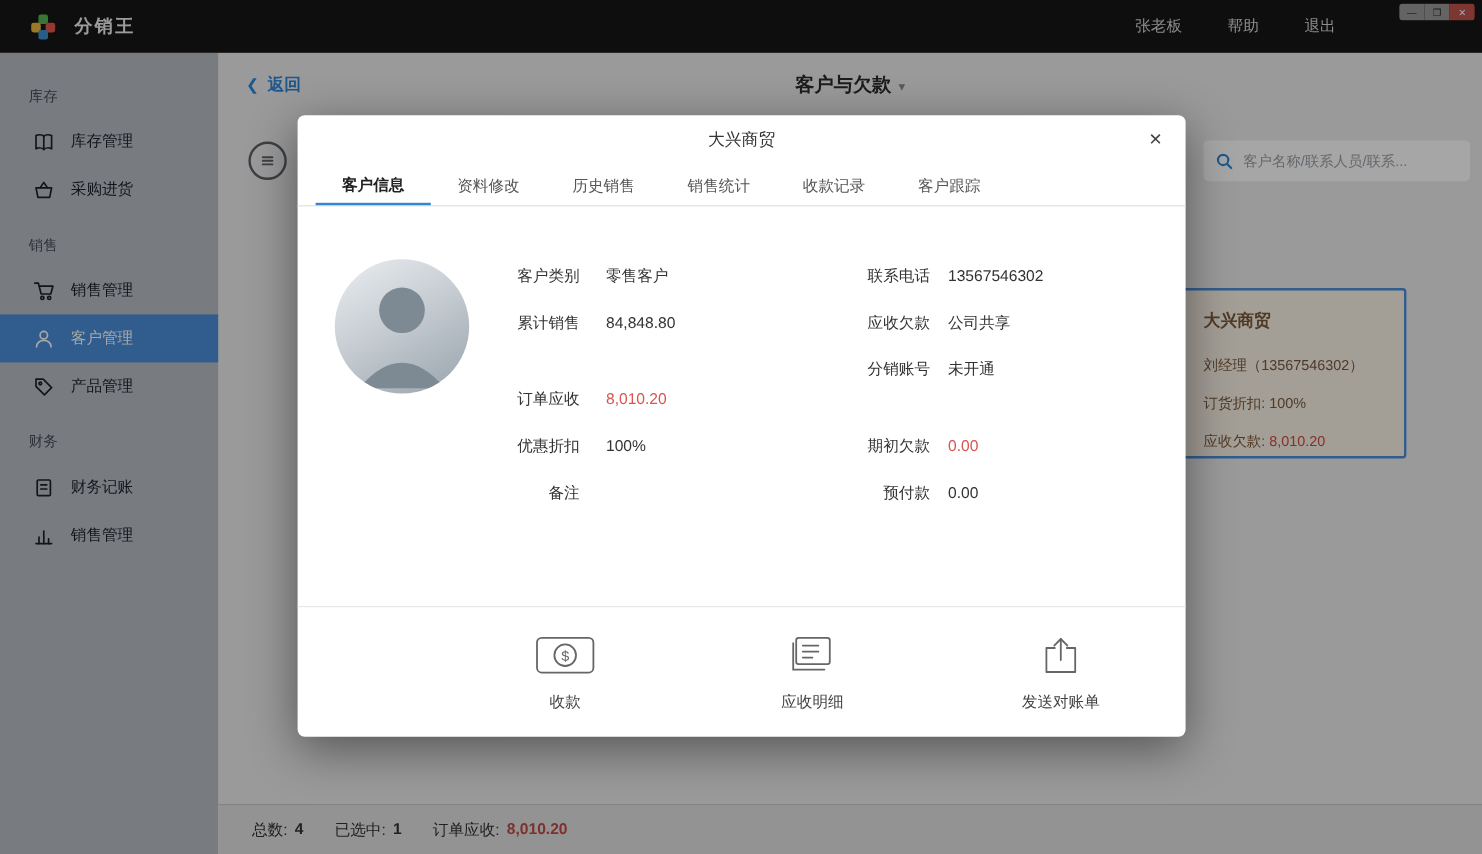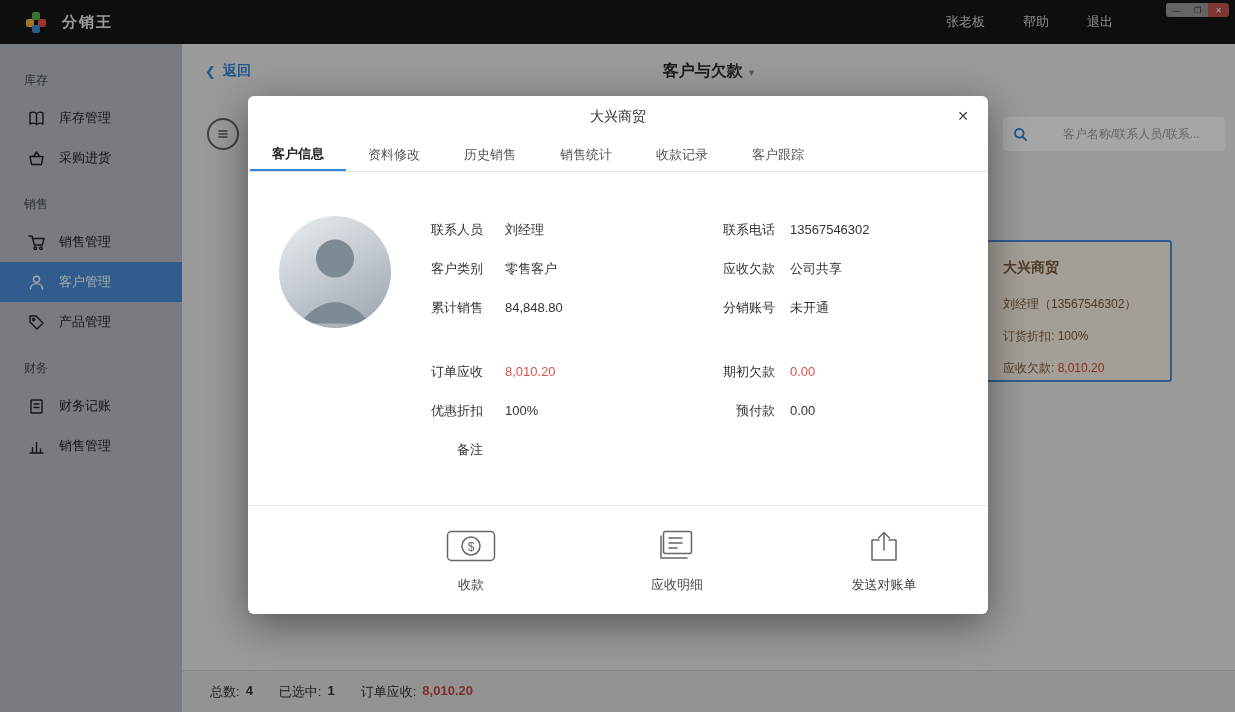--- a/index.html
+++ b/index.html
@@ -27,41 +27,41 @@
   .side-item.active { background:#4a90d9; color:#fff; }
 
   
   .content { position:absolute; top:44px; left:182px; right:0; bottom:0; background:#ededed; }
   .back-link { position:absolute; left:23px; top:18px; color:#2f87d8; font-size:14px; cursor:pointer; display:flex; align-items:center; gap:7px; font-weight:bold; }
   .back-chevron { font-size:13px; }
   .page-title-wrap { position:absolute; left:0; right:0; top:17px; text-align:center; font-size:16px; color:#2b2b2b; font-weight:bold; }
   .title-caret { font-size:11px; color:#8a8a8a; margin-left:6px; font-weight:normal; cursor:pointer; }
   .menu-btn { position:absolute; left:25px; top:74px; width:32px; height:32px; border:2px solid #5c6167; border-radius:50%; display:flex; align-items:center; justify-content:center; cursor:pointer; }
   .search-box { position:absolute; right:10px; top:73px; width:222px; height:34px; background:#fff; border-radius:4px; display:flex; align-items:center; padding:0 10px; gap:8px; }
-  .search-box input { border:none; outline:none; flex:1; min-width:0; font-size:12px; color:#555; background:transparent; font-family:inherit;margin-left:27px; }
+  .search-box input { border:none; outline:none; flex:1; min-width:0; font-size:12px; color:#555; background:transparent; font-family:inherit; }
   .search-box input::placeholder { color:#9aa0a6; }
 
   
   .customer-card { position:absolute; left:803px; top:196px; width:187px; height:142px; background:#faf3e6; border:2px solid #4a90d9; border-radius:3px; padding:17px 16px; cursor:pointer; }
   .cc-name { font-size:14px; font-weight:bold; color:#7a5a3d; margin-bottom:17px; }
   .cc-line { font-size:12px; color:#7a5a3d; line-height:21px; white-space:nowrap;margin-top:11px; }
   .cc-red { color:#cf4b42; }
 
   
   .statusbar { position:absolute; left:0; right:0; bottom:0; height:42px; background:#e2e2e2; border-top:1px solid #cbcbcb; display:flex; align-items:center; padding-left:28px; gap:8px; font-size:13px; color:#333; }
   .statusbar .sb-group { display:flex; gap:6px; margin-right:18px; }
   .sb-val { font-weight:bold; }
   .sb-red { color:#c14b45; font-weight:bold; }
 
   
   .overlay { position:absolute; inset:0; background:rgba(0,0,0,0.35); z-index:50; }
   .modal { position:absolute; left:248px; top:96px; width:740px; height:518px; background:#fff; border-radius:6px; box-shadow:0 10px 40px rgba(0,0,0,0.45); z-index:100; }
   .modal-header { height:42px; position:relative; display:flex; align-items:center; justify-content:center; font-size:14px; color:#333; }
   .modal-close { position:absolute; right:15px; top:10px; font-size:14px; color:#444; cursor:pointer; width:20px; height:20px; display:flex; align-items:center; justify-content:center; }
-  .modal-tabs { height:34px; display:flex; border-bottom:1px solid #e2e2e2; padding-left:2px; }
+  .modal-tabs { height:34px; display:flex; border-bottom:1px solid #e2e2e2; padding-left:15px; }
   .tab { padding:0 22px; font-size:13px; color:#555; display:flex; align-items:center; cursor:pointer; }
   .tab.active { color:#222; font-weight:bold; border-bottom:2px solid #2f87d8; }
   .modal-body { position:relative; height:333px; }
   .avatar { position:absolute; left:31px; top:44px; width:112px; height:112px; border-radius:50%; overflow:hidden; background:linear-gradient(150deg,#eaeef1 0%,#c7cdd3 45%,#98a3ac 100%); }
   .avatar svg { width:100%; height:100%; }
   .fields-col { position:absolute; top:38px; }
   .fields-left { left:145px; }
   .fields-right { left:437px; }
   .frow { display:flex; align-items:center; height:39px; font-size:13px; color:#333; }
   .frow.gap { margin-top:25px; }
@@ -227,24 +227,20 @@
     </div>
     <div class="modal-body">
       <div class="avatar">
         <svg viewBox="0 0 100 100">
             <circle cx="50" cy="38" r="17" fill="#7d8993"></circle>
             <path d="M18 96q32-38 64 0z" fill="#7d8993"></path>
           </svg>
       </div>
       <div class="fields-col fields-left">
         <div class="frow">
-          <span class="flabel">联系人员</span>
-          <span class="fvalue">刘经理</span>
-        </div>
-        <div class="frow">
           <span class="flabel">客户类别</span>
           <span class="fvalue">零售客户</span>
         </div>
         <div class="frow">
           <span class="flabel">累计销售</span>
           <span class="fvalue">84,848.80</span>
         </div>
         <div class="frow gap">
           <span class="flabel">订单应收</span>
           <span class="fvalue red">8,010.20</span>

